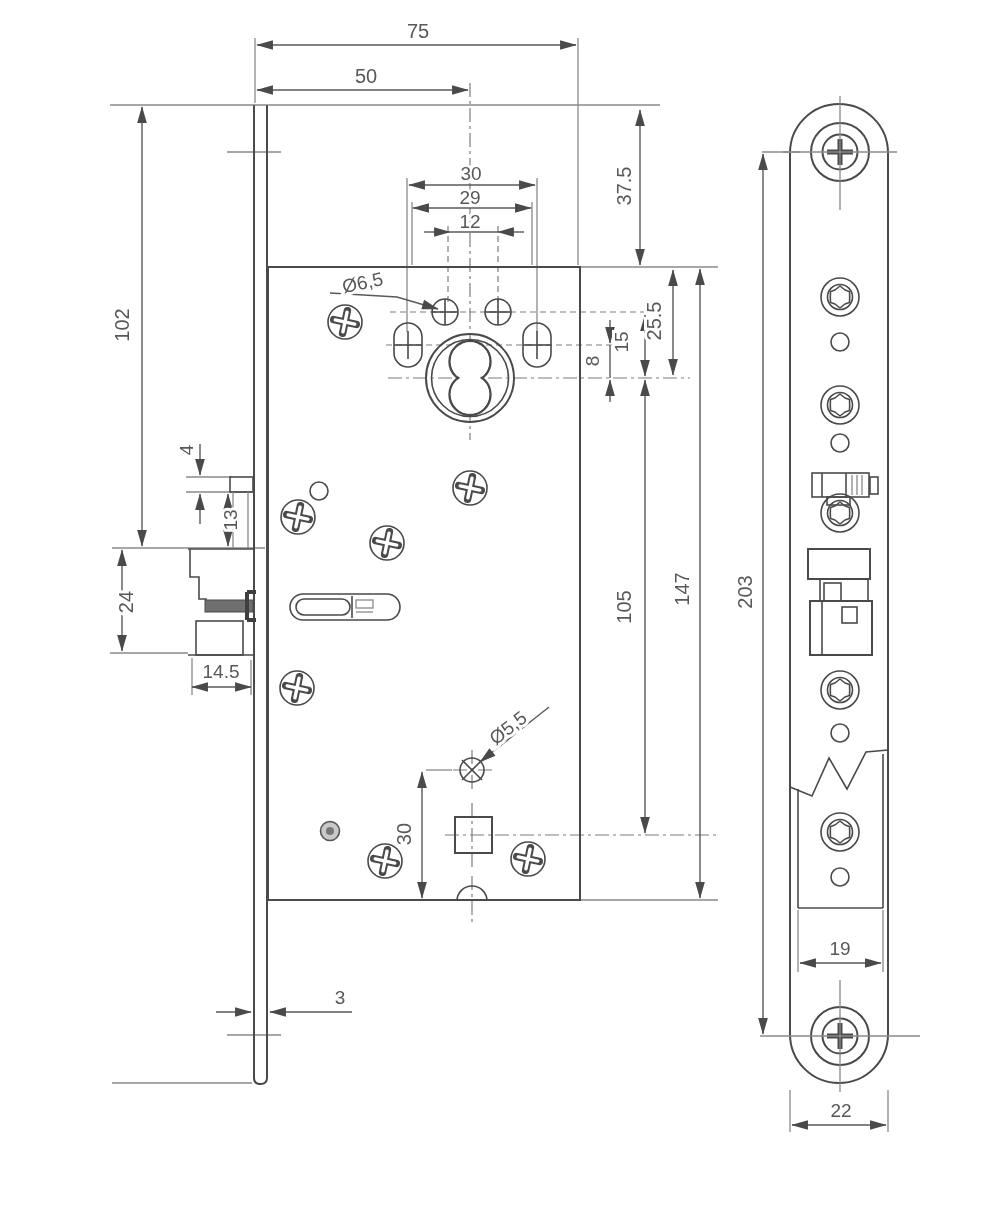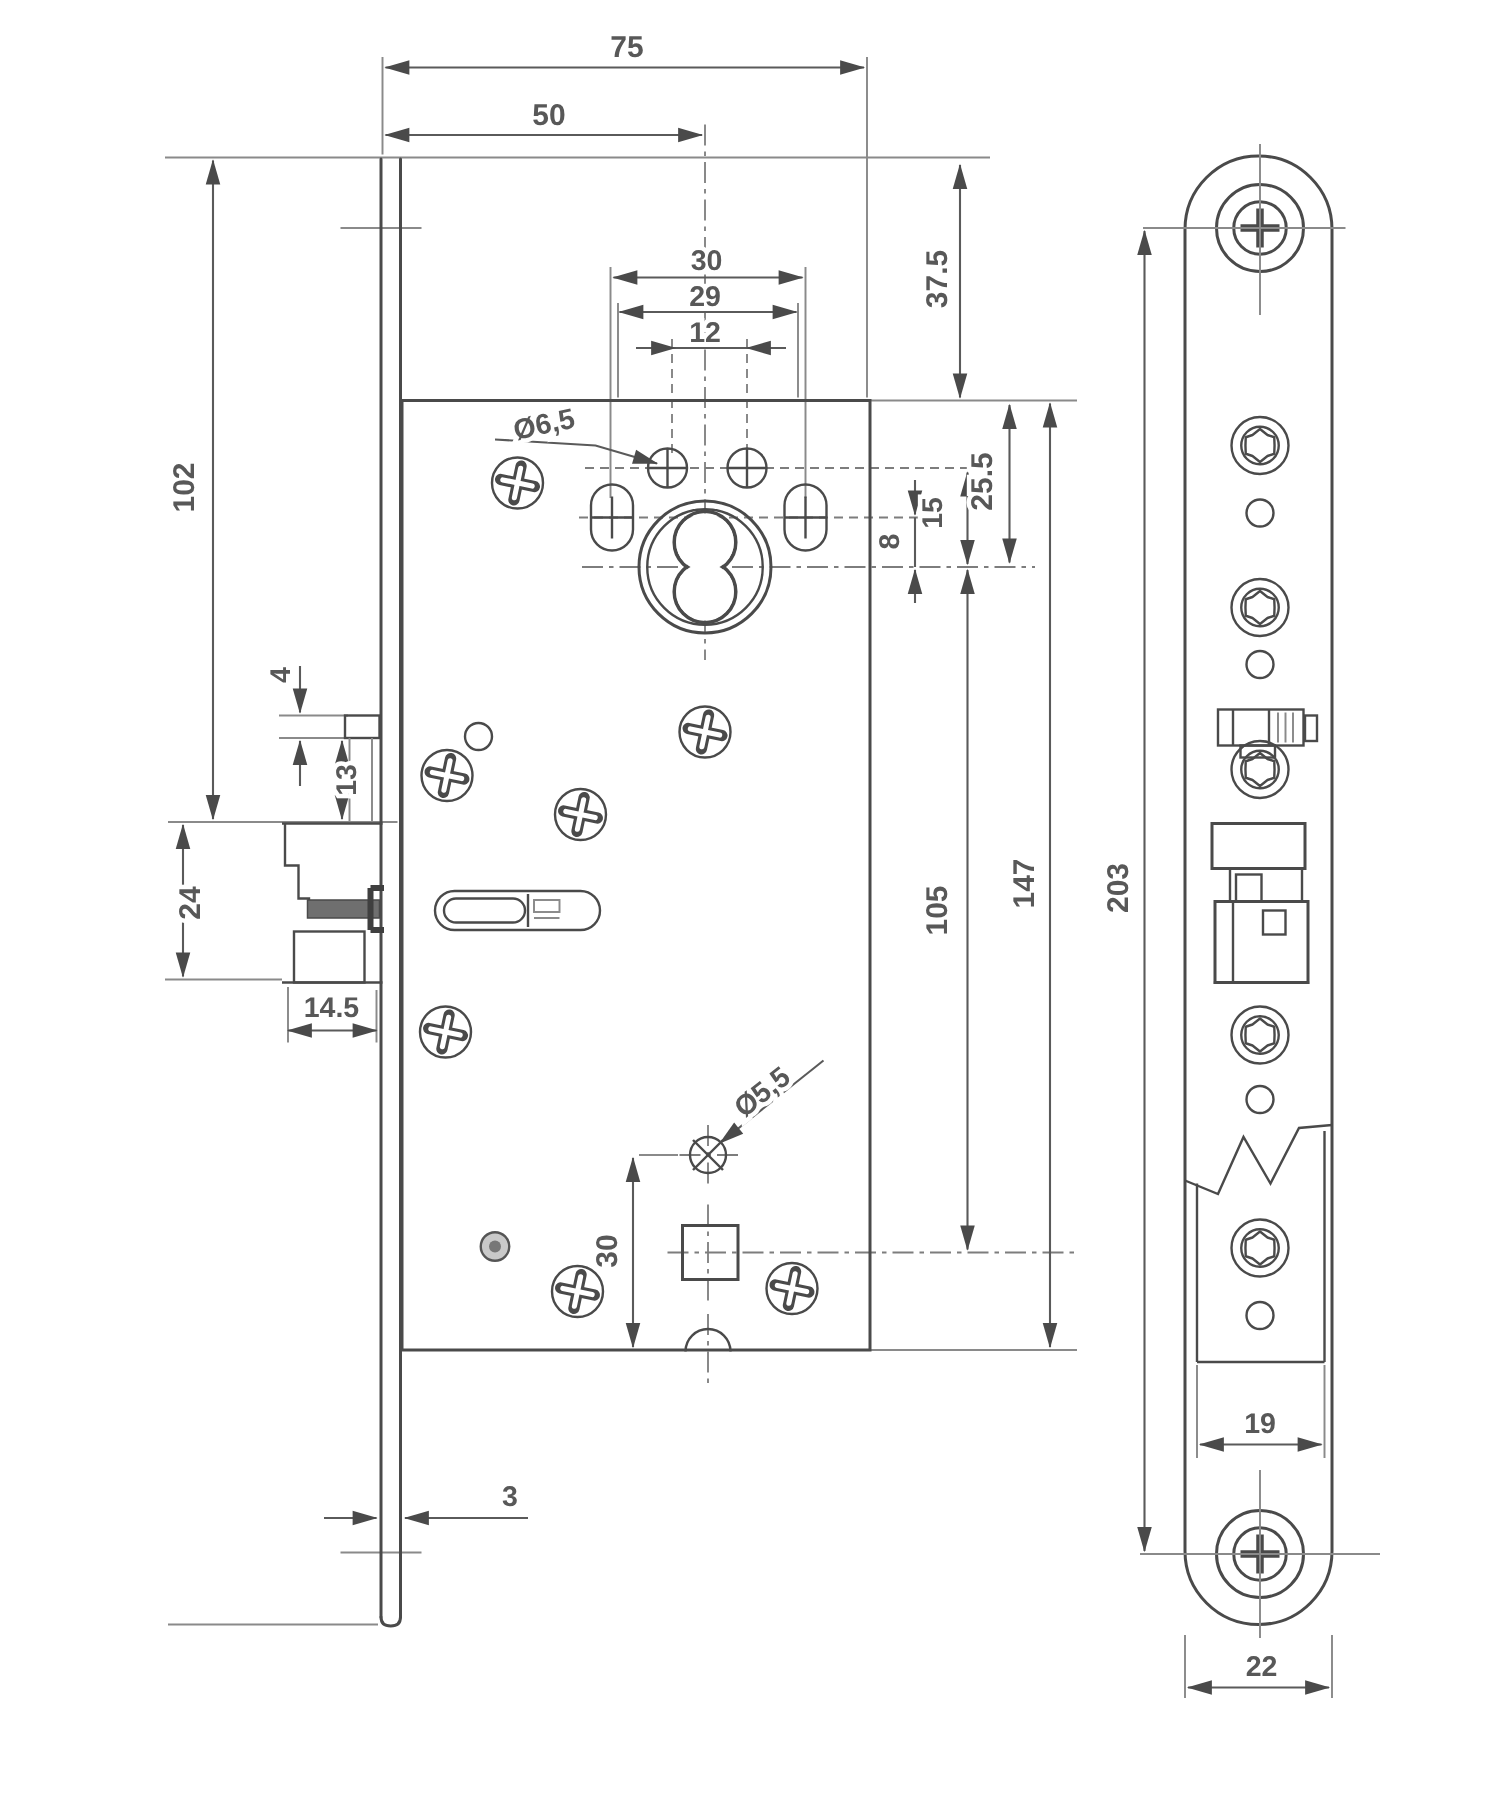--- a/index.html
+++ b/index.html
@@ -1,16 +1,16 @@
 <!DOCTYPE html>
 <html><head>
 <meta charset="utf-8">
 <style>
   html,body{margin:0;padding:0;background:#ffffff;}
-  .page{width:1000px;height:1209px;position:relative;background:#fff;overflow:hidden;font-weight:bold;}
+  .page{width:1000px;height:1209px;position:relative;background:#fff;overflow:hidden;}
   svg{display:block;}
   .main{stroke:#4a4a4a;stroke-width:2;fill:none;stroke-linecap:round;}
   .main15{stroke:#4a4a4a;stroke-width:1.6;fill:none;}
   .thin{stroke:#8a8a8a;stroke-width:1.3;fill:none;}
   .dim{stroke:#5a5a5a;stroke-width:1.4;fill:none;}
   .cl{stroke:#7d7d7d;stroke-width:1.2;fill:none;stroke-dasharray:14 4 3 4;}
   .dsh{stroke:#7d7d7d;stroke-width:1.2;fill:none;stroke-dasharray:6 4;}
   .t{font-family:"Liberation Sans",sans-serif;font-size:20px;fill:#585858;
      stroke:#ffffff;stroke-width:6;paint-order:stroke;text-anchor:middle;}
   .ts{font-family:"Liberation Sans",sans-serif;font-size:19px;fill:#585858;

